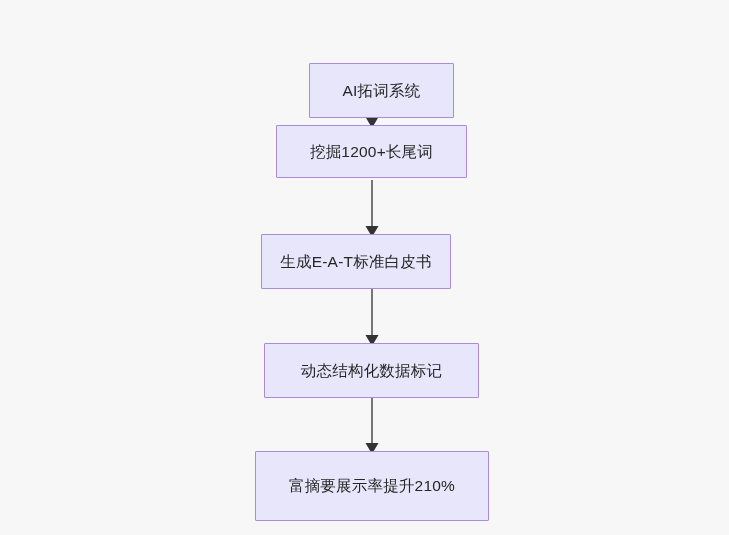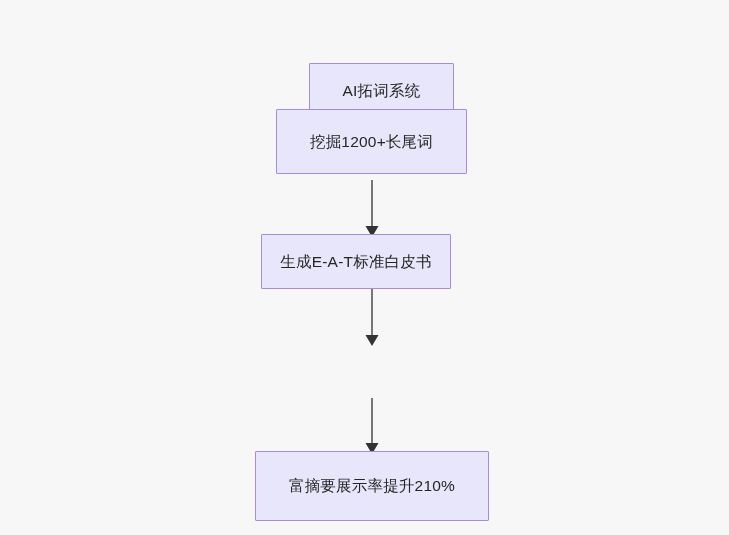--- a/index.html
+++ b/index.html
@@ -67,22 +67,25 @@
       <line class="edge-line" x1="13" y1="2" x2="13" y2="50"></line>
       <polygon class="edge-head" points="6.5,48 19.5,48 13,59"></polygon>
     </svg>
     <svg class="edge" width="26" height="67" style="left: 359px; top: 396px;">
       <line class="edge-line" x1="13" y1="2" x2="13" y2="49"></line>
       <polygon class="edge-head" points="6.5,47 19.5,47 13,58"></polygon>
     </svg>
     <div class="node" style="left: 309px; top: 15px; width: 145px; height: 55px; margin-top: 48px;">
       <span class="node-label">AI拓词系统</span>
     </div>
-    <div class="node" style="left: 276px; top: 109px; width: 191px; height: 65px;">
+    <div class="node" style="left: 276px; top: 125px; width: 191px; height: 53px;">
       <span class="node-label">挖掘1200+长尾词</span>
     </div>
     <div class="node" style="left: 261px; top: 234px; width: 190px; height: 55px;">
       <span class="node-label">生成E-A-T标准白皮书</span>
+    </div>
+    <div class="node" style="left: 264px; top: 343px; width: 215px; height: 55px;">
+      <span class="node-label">动态结构化数据标记</span>
     </div>
     <div class="node" style="left: 255px; top: 451px; width: 234px; height: 70px;">
       <span class="node-label">富摘要展示率提升210%</span>
     </div>
   </div>
 
 </body></html>

